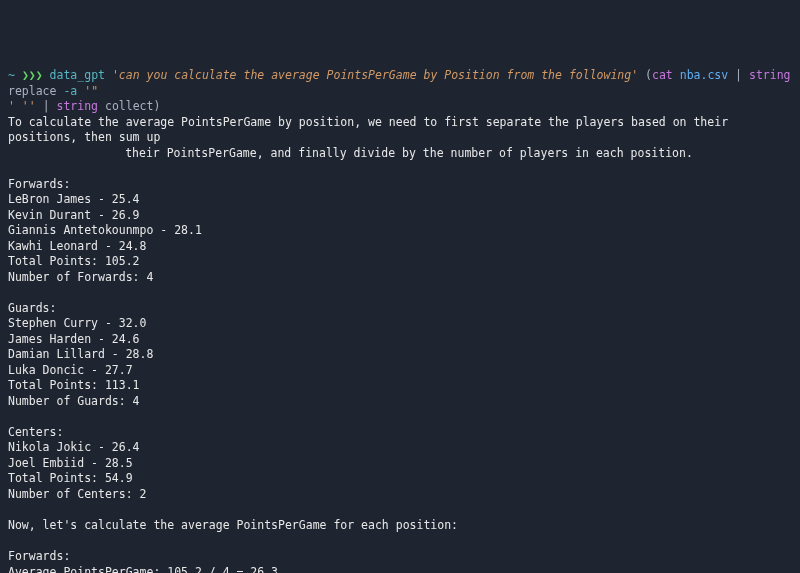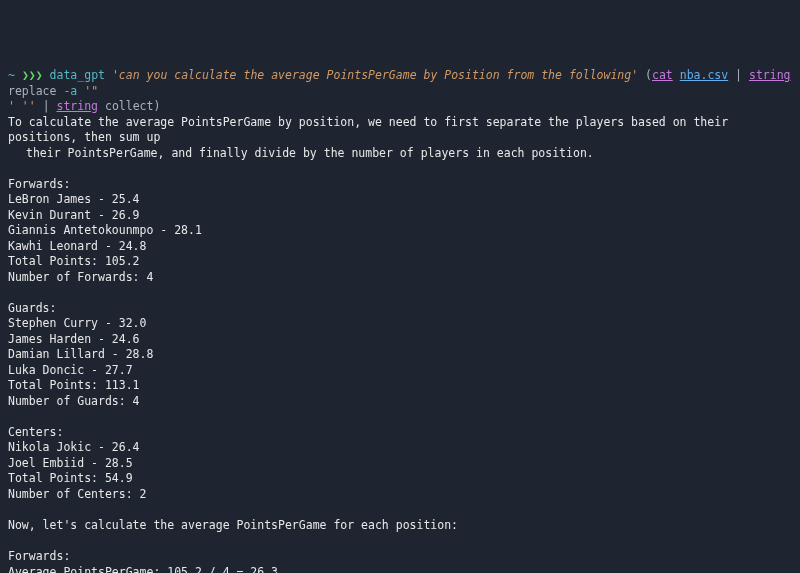--- a/index.html
+++ b/index.html
@@ -30,38 +30,37 @@
     }
     .string-literal {
       color: #d19a66;
       font-style: italic;
     }
     .paren {
       color: #abb2bf;
     }
     .keyword {
       color: #c678dd;
-      text-decoration: underline;
     }
     .filename {
       color: #61afef;
-      text-decoration: underline;
     }
     .flag {
       color: #56b6c2;
     }
     .output {
       color: #e8e8e8;
     }
     .line {
       display: block;
     }
     .indent {
       padding-left: 18px;
       display: block;
+      text-align: center;
     }
   </style>
 </head>
 <body>
 
 
 
 <div><span class="line"><span class="prompt-tilde">~</span> <span class="prompt-arrows">❯❯❯</span> <span class="cmd-name">data_gpt</span> <span class="string-literal">'can you calculate the average PointsPerGame by Position from the following'</span> <span class="paren">(</span><span class="keyword">cat</span> <span class="filename">nba.csv</span><span class="paren"> | </span><span class="keyword">string</span> <span class="paren">replace</span> <span class="flag">-a</span> <span class="string-literal">'"</span></span><span class="line"><span class="string-literal">' ''</span><span class="paren"> | </span><span class="keyword">string</span> <span class="paren">collect</span><span class="paren">)</span></span><span class="line output">To calculate the average PointsPerGame by position, we need to first separate the players based on their positions, then sum up</span><span class="indent output">their PointsPerGame, and finally divide by the number of players in each position.</span><span class="line output"> </span><span class="line output">Forwards:</span><span class="line output">LeBron James - 25.4</span><span class="line output">Kevin Durant - 26.9</span><span class="line output">Giannis Antetokounmpo - 28.1</span><span class="line output">Kawhi Leonard - 24.8</span><span class="line output">Total Points: 105.2</span><span class="line output">Number of Forwards: 4</span><span class="line output"> </span><span class="line output">Guards:</span><span class="line output">Stephen Curry - 32.0</span><span class="line output">James Harden - 24.6</span><span class="line output">Damian Lillard - 28.8</span><span class="line output">Luka Doncic - 27.7</span><span class="line output">Total Points: 113.1</span><span class="line output">Number of Guards: 4</span><span class="line output"> </span><span class="line output">Centers:</span><span class="line output">Nikola Jokic - 26.4</span><span class="line output">Joel Embiid - 28.5</span><span class="line output">Total Points: 54.9</span><span class="line output">Number of Centers: 2</span><span class="line output"> </span><span class="line output">Now, let's calculate the average PointsPerGame for each position:</span><span class="line output"> </span><span class="line output">Forwards:</span><span class="line output">Average PointsPerGame: 105.2 / 4 = 26.3</span></div>
 
 

